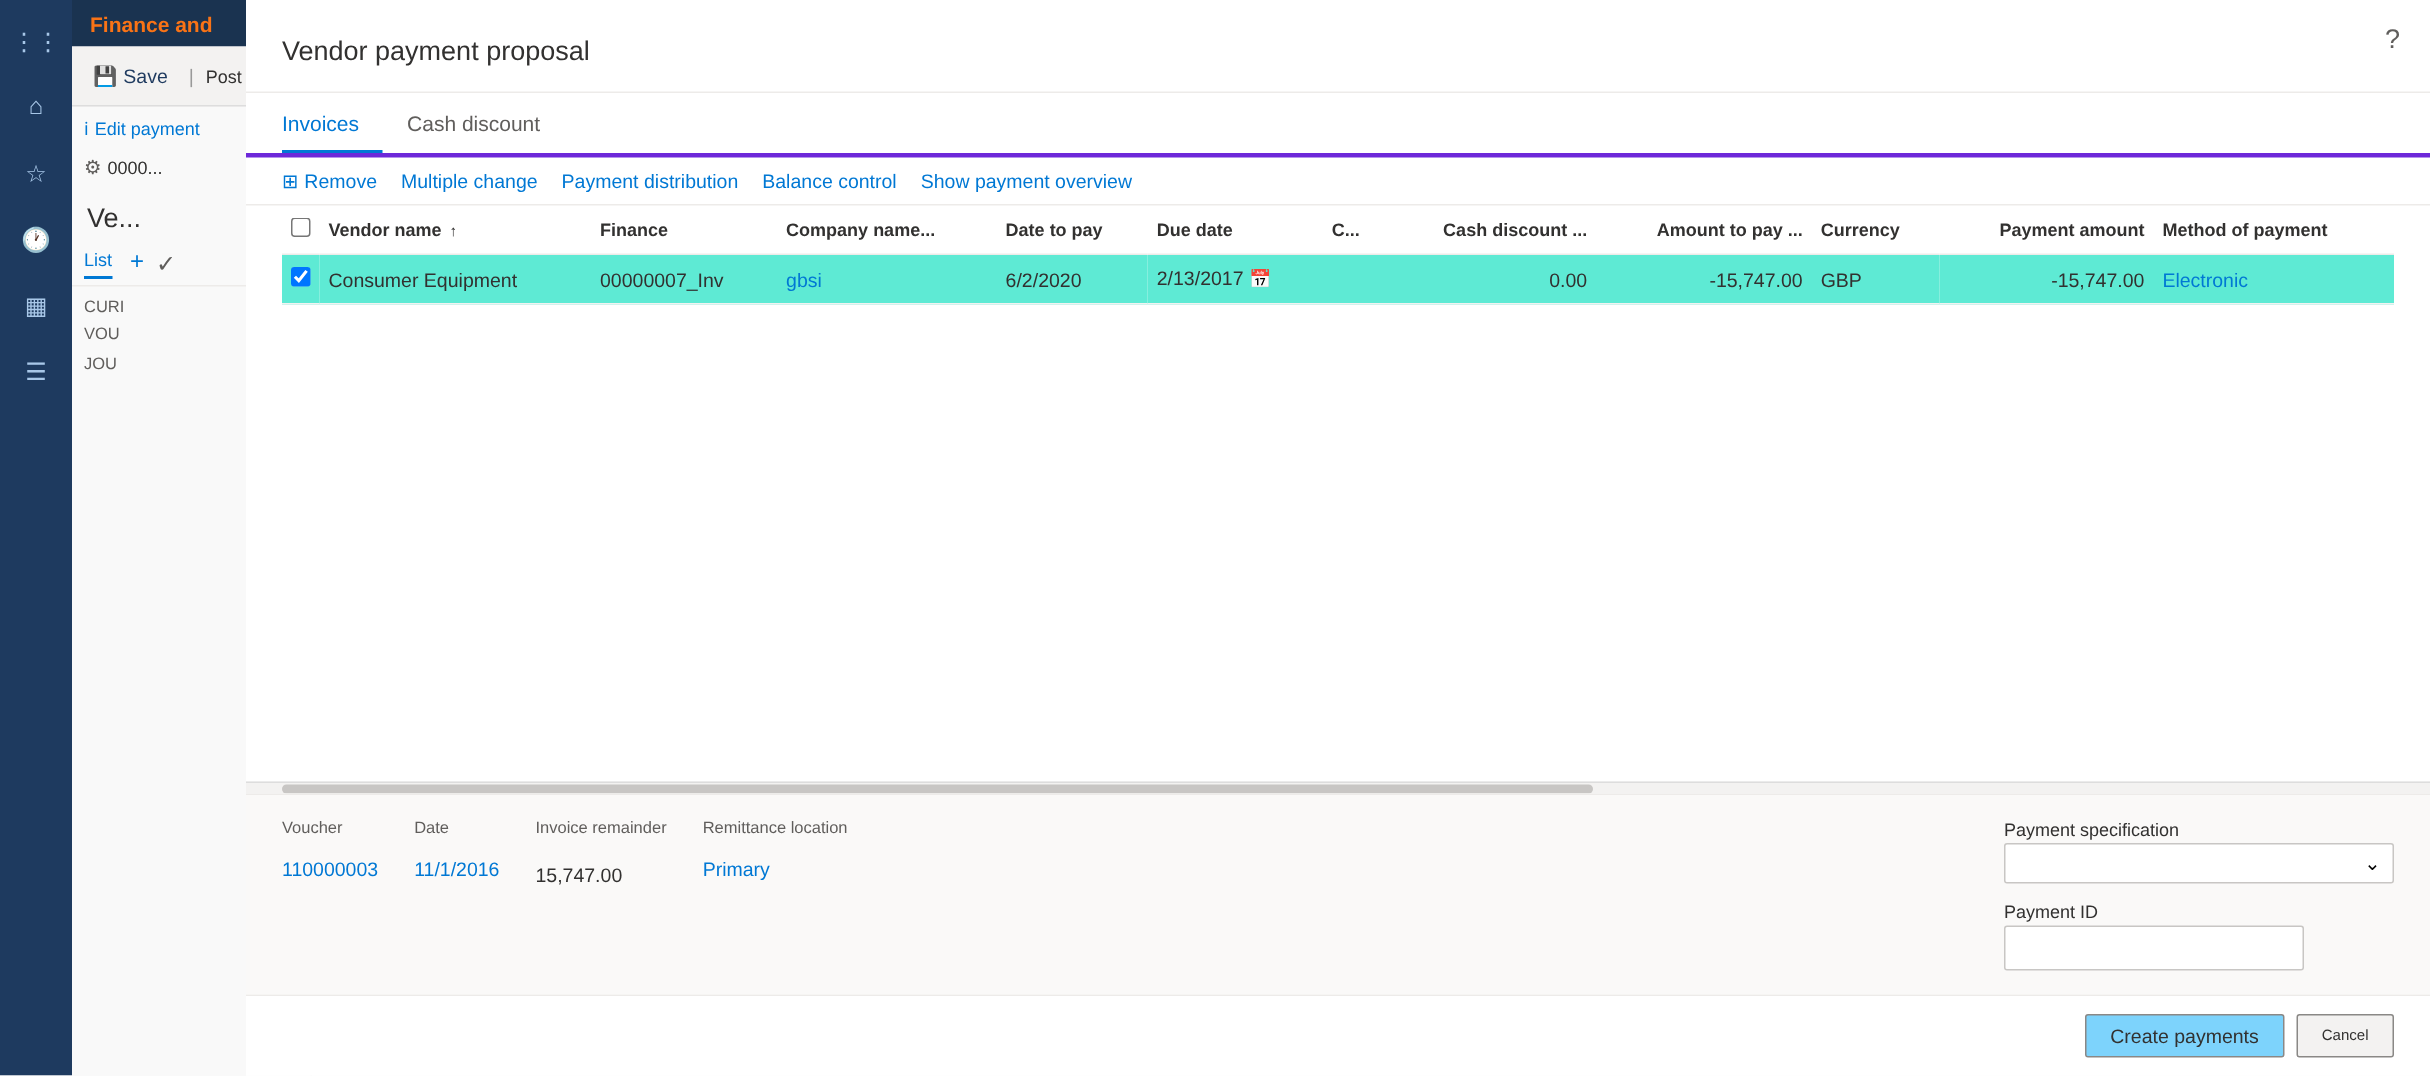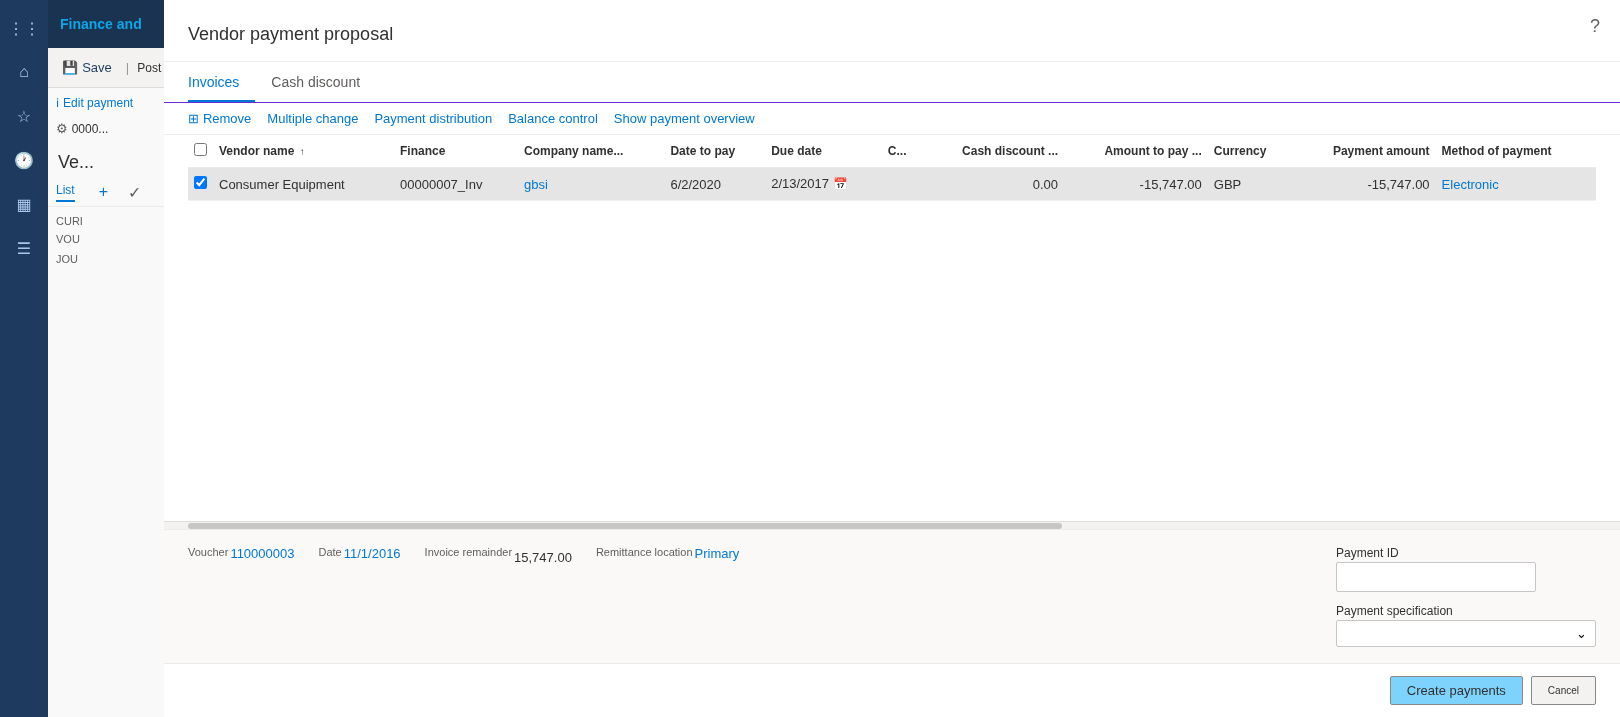--- a/index.html
+++ b/index.html
@@ -15,28 +15,28 @@
       padding-top: 8px;
       gap: 4px;
       flex-shrink: 0;
     }
     .nav-sidebar .nav-icon {
       width: 40px; height: 40px;
       display: flex; align-items: center; justify-content: center;
       color: #a8c7e8; font-size: 16px; cursor: pointer; border-radius: 4px;
     }
     .app-bar-header {
-      height: 48px;
+      height: 31px;
       background: #1a3350;
       display: flex;
       align-items: center;
       padding: 0 12px;
       font-weight: 600;
       font-size: 14px;
-      color: #0ea5e9;
+      color: #f97316;
     }
 
     
     .toolbar {
       height: 40px;
       background: #f3f2f1;
       border-bottom: 1px solid #ddd;
       display: flex;
       align-items: center;
       padding: 0 8px;
@@ -74,21 +74,21 @@
       font-weight: 300;
       color: #323130;
       padding: 24px 24px 16px 24px;
       border-bottom: 1px solid #edebe9;
     }
 
     
     .tabs {
       display: flex;
       padding: 0 24px;
-      border-bottom: 1px solid #6d28d9;
+      border-bottom: 3px solid #6d28d9;
     }
     .tab {
       padding: 12px 16px 10px 0;
       margin-right: 16px;
       cursor: pointer;
       color: #605e5c;
       font-size: 14px;
       border-bottom: 2px solid transparent;
     }
     .tab.active {
@@ -131,21 +131,21 @@
       padding: 8px 6px;
       color: #323130;
       font-weight: 600;
       white-space: nowrap;
       font-size: 12px;
     }
     tbody tr {
       border-bottom: 1px solid #f3f2f1;
     }
     tbody tr.selected {
-      background: #e5e5e5;
+      background: #5eead4;
     }
     tbody td {
       padding: 8px 6px;
       color: #323130;
       white-space: nowrap;
     }
     .td-link { color: #0078d4; cursor: pointer; }
     .td-right { text-align: right; }
 
     
@@ -160,21 +160,21 @@
       padding: 16px 24px;
       background: #faf9f8;
       border-top: 1px solid #edebe9;
     }
     .details-row {
       display: flex;
       gap: 24px;
       flex-wrap: wrap;
     }
     .detail-field {
-      display: flex; flex-direction: row; gap: 2px;
+      display: flex; flex-direction: column; gap: 14px;
     }
     .detail-label {
       font-size: 11px;
       color: #605e5c;
     }
     .detail-value {
       font-size: 13px;
       color: #323130;
       padding: 4px 0;
     }
@@ -297,21 +297,21 @@
     <span>ℹ</span>
     <span>Edit payment</span>
   </div>
 
   <div style="padding:4px 8px; display:flex; align-items:center; gap:4px;">
     <span style="cursor:pointer; color:#605e5c;">⚙</span>
     <span style="font-size:12px; color:#323130;">0000...</span>
   </div>
   <div class="left-panel-title">Ve...</div>
 
-  <div style="display:flex; gap:16px; padding:4px 8px;">
+  <div style="display:flex; gap:4px; padding:4px 8px;">
     <span style="font-size:12px; color:#0078d4; cursor:pointer; border-bottom:2px solid #0078d4;">List</span>
     <span style="margin-left:8px; font-size:16px; color:#0078d4; cursor:pointer;">+</span>
     <span style="margin-left:4px; font-size:16px; color:#605e5c; cursor:pointer;">✓</span>
   </div>
 
   <div style="padding:8px 8px 2px 8px; font-size:11px; color:#605e5c; border-top:1px solid #edebe9;">CURI</div>
   <div style="padding:4px 8px; font-size:11px; color:#605e5c;">VOU</div>
   <div style="padding:4px 8px; font-size:11px; color:#605e5c;">JOU</div>
 </div>
 
@@ -415,29 +415,29 @@
         <span class="detail-label">Invoice remainder</span>
         <span class="detail-value">15,747.00</span>
       </div>
       <div class="detail-field">
         <span class="detail-label">Remittance location</span>
         <span class="detail-value-link">Primary</span>
       </div>
 
       <div class="details-right">
         <div>
-          <div class="spec-label">Payment ID</div>
-          <input class="payment-id-input" type="text" value="" style="">
-        </div>
-        <div>
           <div class="spec-label">Payment specification</div>
           <div class="spec-dropdown">
             <span></span>
             <span>⌄</span>
           </div>
+        </div>
+        <div>
+          <div class="spec-label">Payment ID</div>
+          <input class="payment-id-input" type="text" value="" style="">
         </div>
       </div>
     </div>
   </div>
 
   <div class="modal-footer">
     <button class="btn-create">
       <span>Create payments</span>
     </button>
     <button class="btn-primary">

